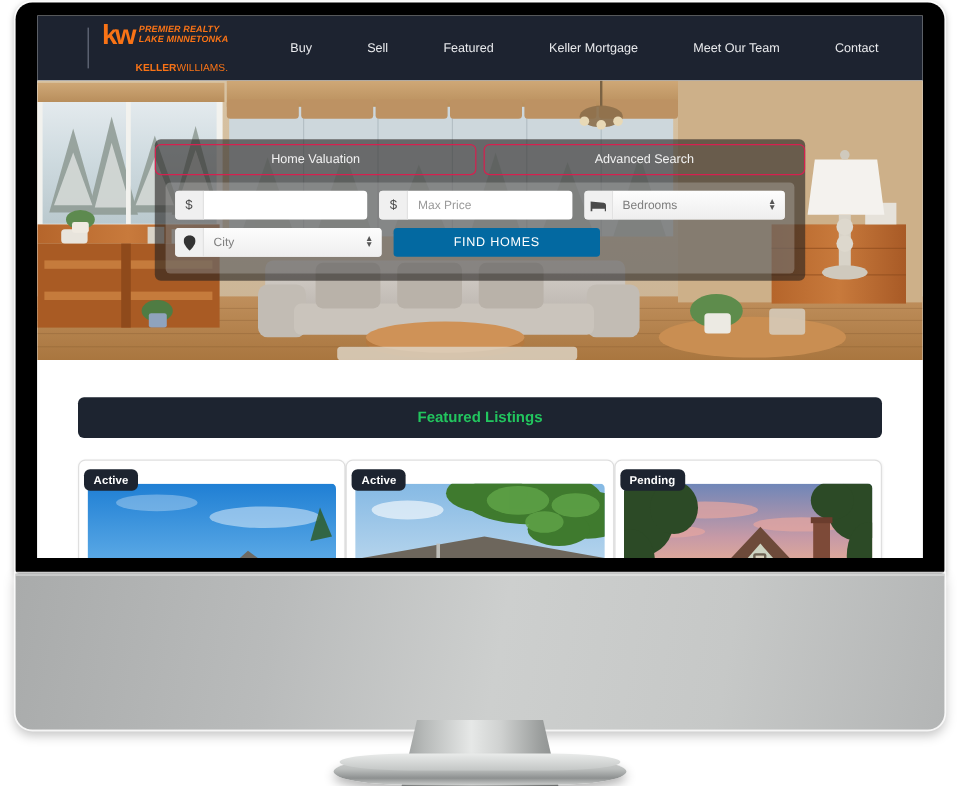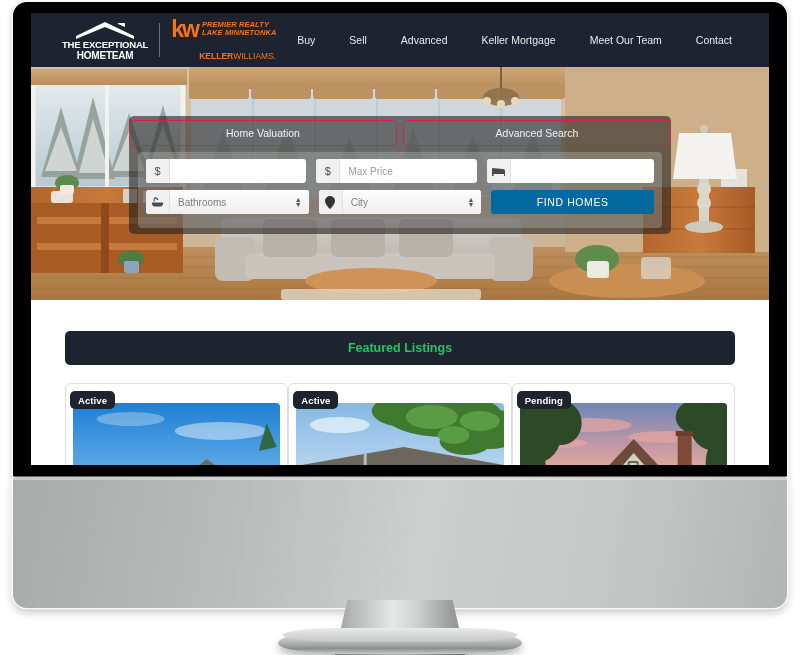--- a/index.html
+++ b/index.html
@@ -65,21 +65,21 @@
   .kw { display: flex; flex-direction: column; color: #f97316; }
   .kw-top { display: flex; align-items: center; }
   .kw-mark { font-size: 23px; font-weight: bold; letter-spacing: -2px; line-height: 20px; font-family: "Liberation Sans", sans-serif; }
   .kw-lines { margin-left: 4px; font-size: 7.5px; font-weight: bold; line-height: 8.5px; letter-spacing: 0.1px; font-style: italic; }
   .kw-bottom { font-size: 8.5px; font-weight: bold; letter-spacing: 0px; margin-top: 12px; padding-left: 28px; }
   .kw-bottom i { font-style: normal; font-weight: normal; }
 
   .nav-links { display: flex; align-items: center; margin-left: auto; margin-right: 37px; }
   .nav-links a {
     color: #e9eaed; text-decoration: none; font-size: 10.5px;
-    padding: 5px 0; margin-left: 34px; white-space: nowrap;
+    padding: 5px 0; margin-left: 46px; white-space: nowrap;
   }
   .nav-links a:first-child { margin-left: 0; }
 
   
   .hero { position: relative; height: 233px; overflow: hidden; }
   .hero-img { position: absolute; inset: 0; }
 
   .overlay-outer {
     position: absolute; left: 98px; top: 49px; width: 542px; height: 118px;
     background: rgba(38,36,34,0.62); border-radius: 5px;
@@ -143,51 +143,41 @@
 
 <div id="monitor">
 
   <div class="bezel"></div>
 
   <div class="screen">
 
     <div class="navbar">
 
       <div class="logo-wrap">
-        <div class="logo-ex">
-          <span class="roof">
-            <svg width="62" height="20" viewBox="0 0 62 20">
-              <path d="M31 2 L60 16 L60 19 L31 7 L2 19 L2 16 Z" fill="#ffffff"></path>
-              <path d="M44 3 L51 3 L51 7 L44 4 Z" fill="#ffffff"></path>
-            </svg>
-          </span>
-          <span class="logo-ex-t1">THE EXCEPTIONAL</span>
-          <span class="logo-ex-t2">HOMETEAM</span>
-        </div>
 
         <div class="logo-div"></div>
 
         <div class="kw">
           <div class="kw-top">
             <span class="kw-mark">kw</span>
             <span class="kw-lines">
               <div>PREMIER REALTY</div>
               <div>LAKE MINNETONKA</div>
             </span>
           </div>
           <div class="kw-bottom">
             <span>KELLER</span><i>WILLIAMS.</i>
           </div>
         </div>
       </div>
 
       <nav class="nav-links">
         <a href="#">Buy</a>
         <a href="#">Sell</a>
-        <a href="#">Advanced</a>
+        <a href="#">Featured</a>
         <a href="#">Keller Mortgage</a>
         <a href="#">Meet Our Team</a>
         <a href="#">Contact</a>
       </nav>
     </div>
 
     <div class="hero">
 
       <svg class="hero-img" width="738" height="233" viewBox="0 0 738 233" preserveAspectRatio="xMidYMid slice">
         <defs>
@@ -360,40 +350,31 @@
             <span class="finput">Max Price</span>
           </div>
 
           <div class="field w-sel">
             <span class="fico">
               <svg width="13" height="11" viewBox="0 0 13 11">
                   <path d="M0 2h1.6v4H12V4.2c0-.7-.5-1.2-1.2-1.2H6.2v3H1.6V2H0v8h1.6V8H12v2h1V5c0-1.2-.9-2-2-2" fill="#4a4a4a"></path>
                   <circle cx="3.6" cy="4.4" r="1.4" fill="#4a4a4a"></circle>
                 </svg>
             </span>
-          </div>
-        </div>
-
-        <div class="frow">
-
-          <div class="field w-sel">
-            <span class="fico">
-              <svg width="13" height="11" viewBox="0 0 13 11">
-                  <path d="M1 5.4h11v1.3c0 1.5-1.2 2.7-2.7 2.7H3.7C2.2 9.4 1 8.2 1 6.7z" fill="#4a4a4a"></path>
-                  <path d="M3.2 4.6V2.2c0-.7.6-1.3 1.3-1.3.6 0 1.1.4 1.3.9" fill="none" stroke="#4a4a4a" stroke-width="1.1"></path>
-                  <circle cx="6.4" cy="2.2" r="0.9" fill="#4a4a4a"></circle>
-                </svg>
-            </span>
-            <span class="fsel">Bathrooms
+            <span class="fsel">Bedrooms
               <span class="stepper">
                 <span>▲</span>
                   <span>▼</span>
               </span>
             </span>
           </div>
+        </div>
+
+        <div class="frow">
+
 
           <div class="field w-sel">
             <span class="fico">
               <svg width="10" height="13" viewBox="0 0 10 13">
                   <path d="M5 0C2.3 0 0 2.2 0 4.9C0 8.3 5 13 5 13S10 8.3 10 4.9C10 2.2 7.7 0 5 0z" fill="#333"></path>
                 </svg>
             </span>
             <span class="fsel">City
               <span class="stepper">
                 <span>▲</span>

